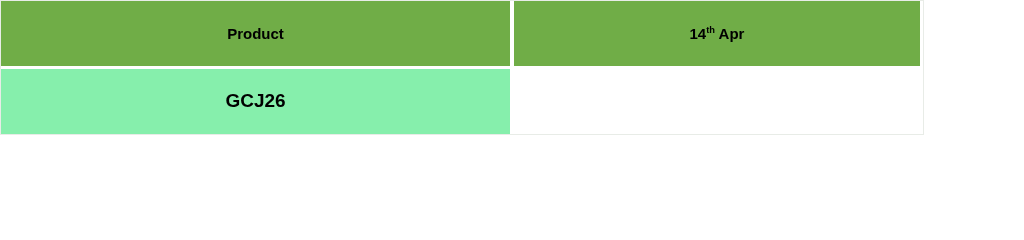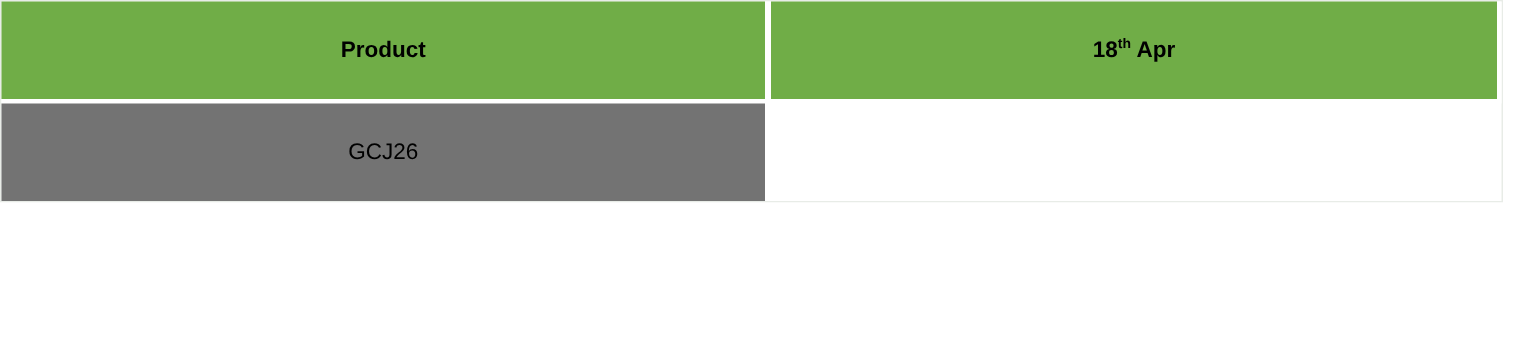--- a/index.html
+++ b/index.html
@@ -8,21 +8,21 @@
     background: #ffffff;
   }
   body {
     width: 1024px;
     height: 135px;
     overflow: hidden;
     font-family: "Liberation Sans", sans-serif;
   }
 
   .schedule-table {
-    width: 1002px;
+    width: 924px;
     height: 135px;
     box-sizing: border-box;
     border-collapse: separate;
     border-spacing: 0;
     display: flex;
     flex-direction: column;
     background: #ffffff;
     border: 1px solid #e8ece7;
     box-sizing: border-box;
   }
@@ -77,23 +77,23 @@
     flex: 1 1 auto;
   }
 
   .header-cell {
     background: #70AD47;
     font-weight: bold;
     font-size: 15px;
   }
 
   .body-cell {
-    background: #737373;
-    font-weight: normal;
-    font-size: 15px;
+    background: #86efac;
+    font-weight: bold;
+    font-size: 19px;
   }
 
   .edge-right {
     width: 3px;
     flex: 0 0 3px;
     background: #ffffff;
     height: 100%;
   }
 
   .sup {
@@ -109,21 +109,21 @@
 <div class="schedule-table">
 
   <div class="table-row header-row">
     <div class="cell header-cell col-product">
       <span>Product</span>
     </div>
 
     <div class="col-divider"></div>
 
     <div class="cell header-cell col-date">
-      <span><span>18</span><span class="sup">th</span><span> Apr</span></span>
+      <span><span>14</span><span class="sup">th</span><span> Apr</span></span>
     </div>
 
     <div class="edge-right"></div>
   </div>
 
   <div class="row-gap"></div>
 
   <div class="table-row body-row">
     <div class="cell body-cell col-product">
       <span>GCJ26</span>

